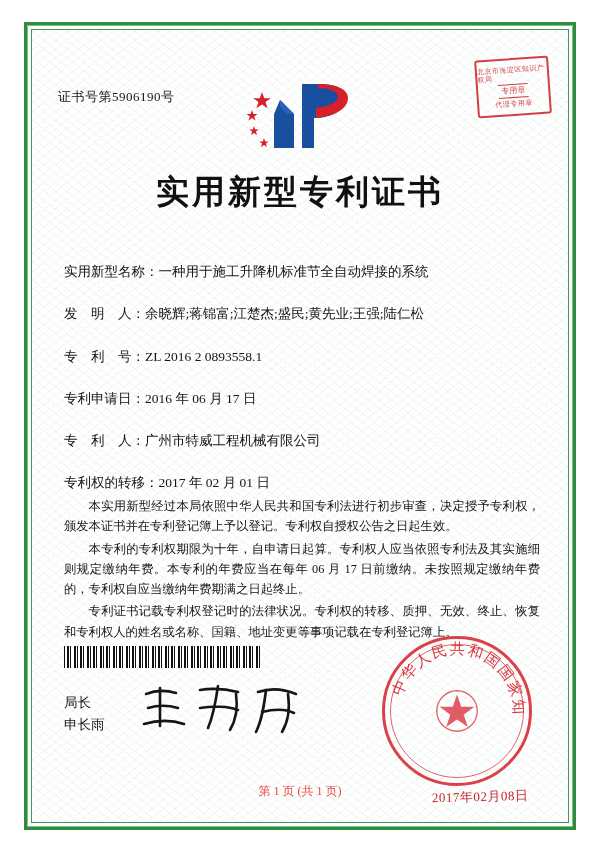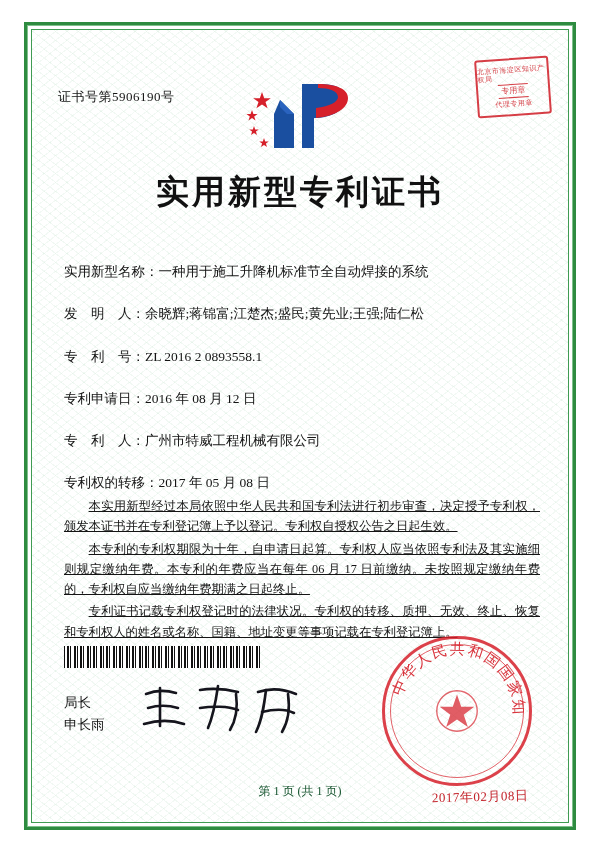--- a/index.html
+++ b/index.html
@@ -162,21 +162,20 @@
 
   .paras {
     position: absolute;
     left: 18px;
     right: 14px;
     top: 452px;
     font-size: 12.3px;
     line-height: 1.65;
     color: #141414;
     text-align: justify;
-    text-decoration: underline;
   }
   .para {
     margin-bottom: 2px;
     text-indent: 2em;
   }
 
   
   .barcode {
     position: absolute;
     left: 18px;
@@ -257,21 +256,21 @@
     transform: rotate(-1.5deg);
   }
 
   .footer {
     position: absolute;
     left: 0;
     right: 0;
     bottom: 8px;
     text-align: center;
     font-size: 12px;
-    color: #14532d;
+    color: #ef4444;
   }
 </style>
 </head>
 <body>
 
 <div class="page">
 
   <div class="frame-outer"></div>
   <div class="frame-mid"></div>
   <div class="frame-inner"></div>
@@ -312,27 +311,27 @@
       <div class="field-row">
         <span class="field-label">实用新型名称：</span><span class="field-value">一种用于施工升降机标准节全自动焊接的系统</span>
       </div>
       <div class="field-row">
         <span class="field-label">发　明　人：</span><span class="field-value">余晓辉;蒋锦富;江楚杰;盛民;黄先业;王强;陆仁松</span>
       </div>
       <div class="field-row">
         <span class="field-label">专　利　号：</span><span class="field-value">ZL 2016 2 0893558.1</span>
       </div>
       <div class="field-row">
-        <span class="field-label">专利申请日：</span><span class="field-value">2016 年 08 月 12 日</span>
+        <span class="field-label">专利申请日：</span><span class="field-value">2016 年 06 月 17 日</span>
       </div>
       <div class="field-row">
         <span class="field-label">专　利　人：</span><span class="field-value">广州市特威工程机械有限公司</span>
       </div>
       <div class="field-row">
-        <span class="field-label">专利权的转移：</span><span class="field-value">2017 年 05 月 08 日</span>
+        <span class="field-label">专利权的转移：</span><span class="field-value">2017 年 02 月 01 日</span>
       </div>
     </div>
 
     <div class="paras">
       <div class="para">本实用新型经过本局依照中华人民共和国专利法进行初步审查，决定授予专利权，颁发本证书并在专利登记簿上予以登记。专利权自授权公告之日起生效。</div>
       <div class="para">本专利的专利权期限为十年，自申请日起算。专利权人应当依照专利法及其实施细则规定缴纳年费。本专利的年费应当在每年 06 月 17 日前缴纳。未按照规定缴纳年费的，专利权自应当缴纳年费期满之日起终止。</div>
       <div class="para">专利证书记载专利权登记时的法律状况。专利权的转移、质押、无效、终止、恢复和专利权人的姓名或名称、国籍、地址变更等事项记载在专利登记簿上。</div>
     </div>
 
     <div class="barcode"></div>

